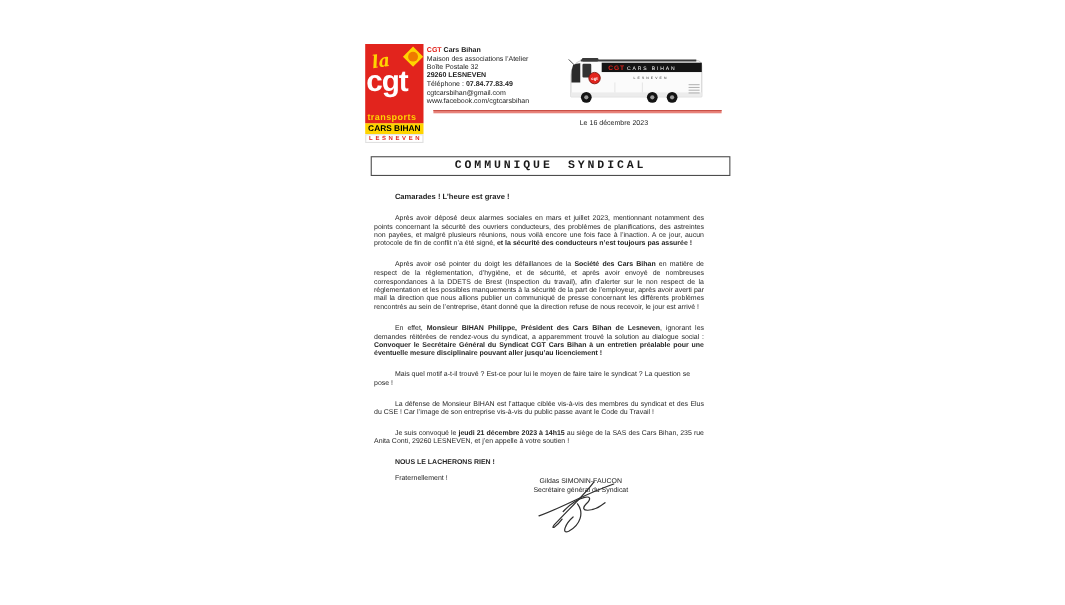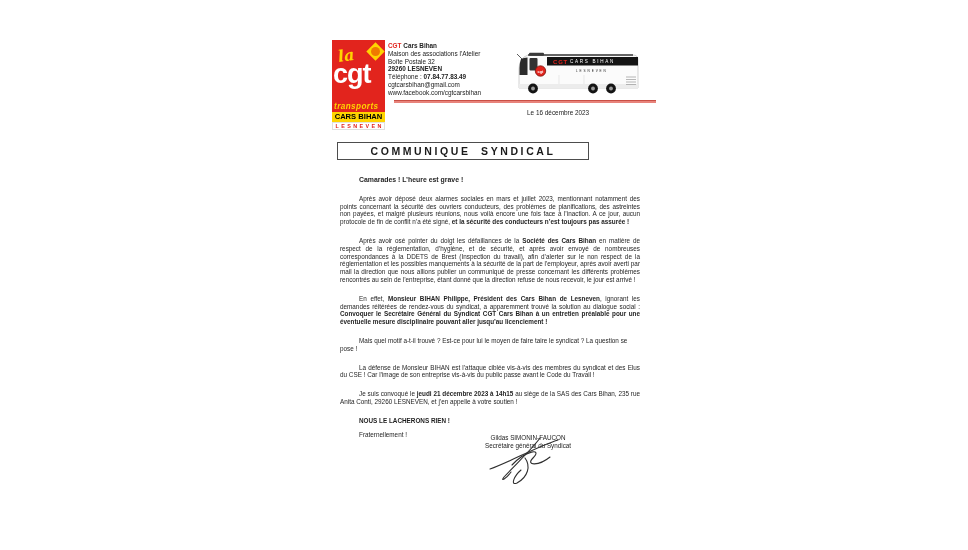--- a/index.html
+++ b/index.html
@@ -8,35 +8,35 @@
     position:relative; width:968px; height:550px; background:#fff;
     font-family:"Liberation Sans", sans-serif; color:#1f1f1f; overflow:hidden;
   }
   
   .logo { position:absolute; left:332px; top:40px; width:53px; }
   .logo-red { position:relative; height:72px; background:#e2241d; overflow:hidden; }
   .logo-diamond { position:absolute; right:3px; top:5px; width:13px; height:13px; background:#ffd400; transform:rotate(45deg); }
   .logo-diamond-dot { position:absolute; right:5px; top:7px; width:9px; height:9px; border-radius:50%; background:#ef7a00; }
   .logo-la { position:absolute; left:6px; top:6px; color:#ffd400; font-family:"DejaVu Serif", serif; font-style:italic; font-weight:bold; font-size:16px; transform:rotate(-8deg); }
   .logo-cgt { position:absolute; left:1px; top:21px; color:#fff; font-weight:bold; font-size:27px; letter-spacing:-1px; line-height:1; }
-  .logo-transports { position:absolute; left:2px; bottom:1px; color:#ffd400; font-weight:bold; font-size:8.2px; letter-spacing:.4px;font-style:italic; }
+  .logo-transports { position:absolute; left:2px; bottom:1px; color:#ffd400; font-weight:bold; font-size:8.2px; letter-spacing:.4px; }
   .logo-yellow { height:10px; background:#ffd400; color:#000; font-weight:bold; font-size:7.6px; line-height:10px; text-align:center; }
   .logo-white { height:8px; background:#fff; border:0.5px solid #e0e0e0; color:#e2241d; font-weight:bold; font-size:5.4px; line-height:7px; text-align:center; letter-spacing:2.4px; text-indent:2.4px; }
   
   .contact { position:absolute; left:388px; top:42px; font-size:6.4px; line-height:7.75px; color:#222; }
   .contact .red { color:#e2241d; }
   .bold { font-weight:bold; }
   
   .bus { position:absolute; left:514px; top:52px; width:127px; height:44px; }
   
   .red-line { position:absolute; left:394px; top:100px; width:262px; height:2.5px; background:#e8837b; border-top:1px solid #c94f45; }
   .date { position:absolute; left:527px; top:109px; font-size:6.4px; color:#222; }
   
-  .title-box { position:absolute; left:337px; top:142px; width:252px; height:18px; border:1px solid #4d4d4d;
-    display:flex; align-items:center; justify-content:center; }
+  .title-box { position:absolute; left:337px; top:142px; width:327px; height:18px; border:1px solid #4d4d4d;
+    display:flex; align-items:center; justify-content:center;font-family:Liberation Mono, monospace; }
   .title-box span { font-weight:bold; font-size:10.5px; letter-spacing:2.6px; word-spacing:5px; color:#1a1a1a; }
   
   .body { position:absolute; left:340px; top:176px; width:300px; font-size:6.35px; line-height:7.8px; text-align:justify; color:#1f1f1f; }
   .body p { margin:0 0 11px 0; text-indent:19px; }
   .body p.no-just { text-align:left; }
   .body .salutation { font-weight:bold; font-size:6.9px; }
   .body .slogan { font-weight:bold; margin-bottom:6.5px; }
   .b { font-weight:bold; }
   
   .signature { position:absolute; left:458px; top:434px; width:140px; text-align:center; font-size:6.3px; line-height:7.5px; color:#222; }

